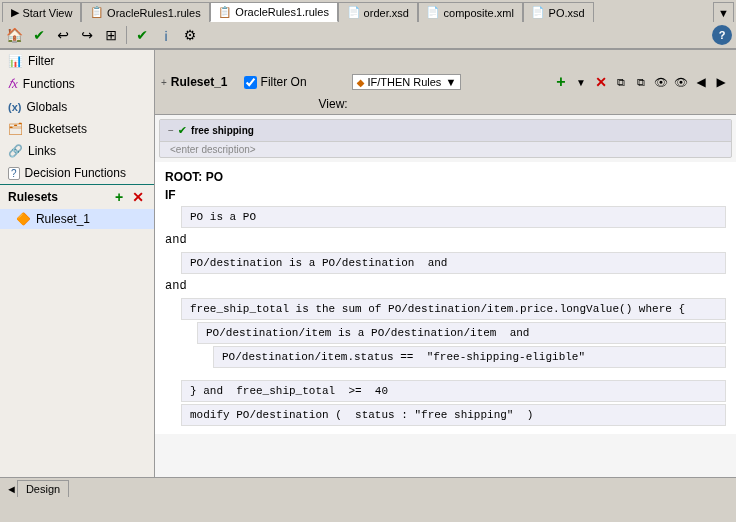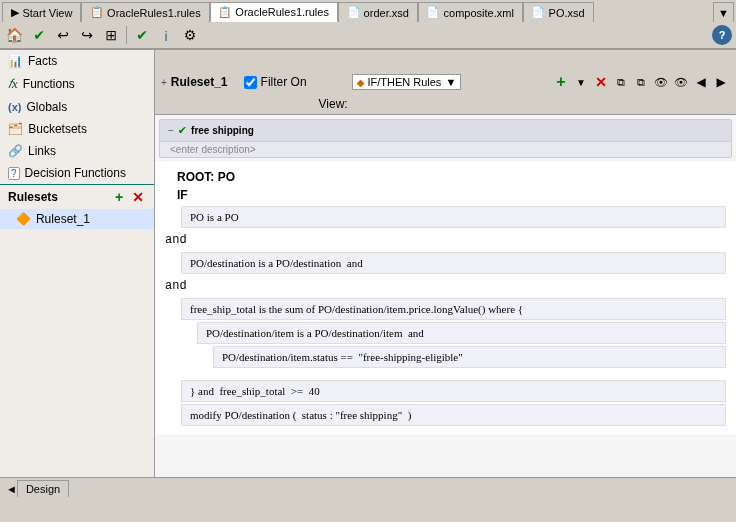--- a/index.html
+++ b/index.html
@@ -105,26 +105,26 @@
       padding: 4px 8px; background: #dddde8; border-bottom: 1px solid #ccc;
     }
     .rule-title { font-weight: bold; font-size: 10px; }
     .rule-desc { color: #888; font-size: 10px; padding: 2px 10px; }
 
     
     .rule-content { padding: 6px 10px; background: #fff; }
     .rule-line {
       padding: 2px 0; font-size: 12px; font-family: 'Courier New', monospace;
     }
-    .rule-line.keyword { font-weight: bold; font-size: 12px; font-family: Arial, sans-serif; margin-left: 12px; }
+    .rule-line.keyword { font-weight: bold; font-size: 12px; font-family: Arial, sans-serif; }
     .rule-line.indent1 { padding-left: 16px; }
     .rule-line.code-block {
       background: #f0f0f8; border: 1px solid #ddd;
       padding: 4px 8px; margin: 2px 0;
-      font-family: Liberation Serif, serif; font-size: 11px;
+      font-family: Liberation Mono, monospace; font-size: 11px;
     }
     .rule-line.code-block.indent1 { margin-left: 16px; }
 
     
     .status-bar {
       background: #d4d0c8; border-top: 1px solid #999;
       padding: 2px 6px; font-size: 11px; display: flex; align-items: center;
       height: 22px;
     }
     .design-tab {
@@ -189,24 +189,24 @@
   <div class="toolbar-btn">⚙</div>
   <div style="flex:1"></div>
   <div class="help-btn">?</div>
 </div>
 
 <div class="main-layout">
 
   <div class="sidebar">
     <div class="sidebar-item">
       <span style="color:#cc6600;">📊</span>
-      <span>Facts</span>
-    </div>
-    <div class="sidebar-item">
-      <span style="color:#14532d; font-style:italic; font-family:serif; font-size:13px;text-align:center;">𝑓x</span>
+      <span>Filter</span>
+    </div>
+    <div class="sidebar-item">
+      <span style="color:#a21caf; font-style:italic; font-family:serif; font-size:13px;text-align:center;">𝑓x</span>
       <span>Functions</span>
     </div>
     <div class="sidebar-item">
       <span style="color:#336699; font-size:11px; font-weight:bold;">(x)</span>
       <span>Globals</span>
     </div>
     <div class="sidebar-item">
       <span style="color:#cc6600;">🗂</span>
       <span>Bucketsets</span>
     </div>

